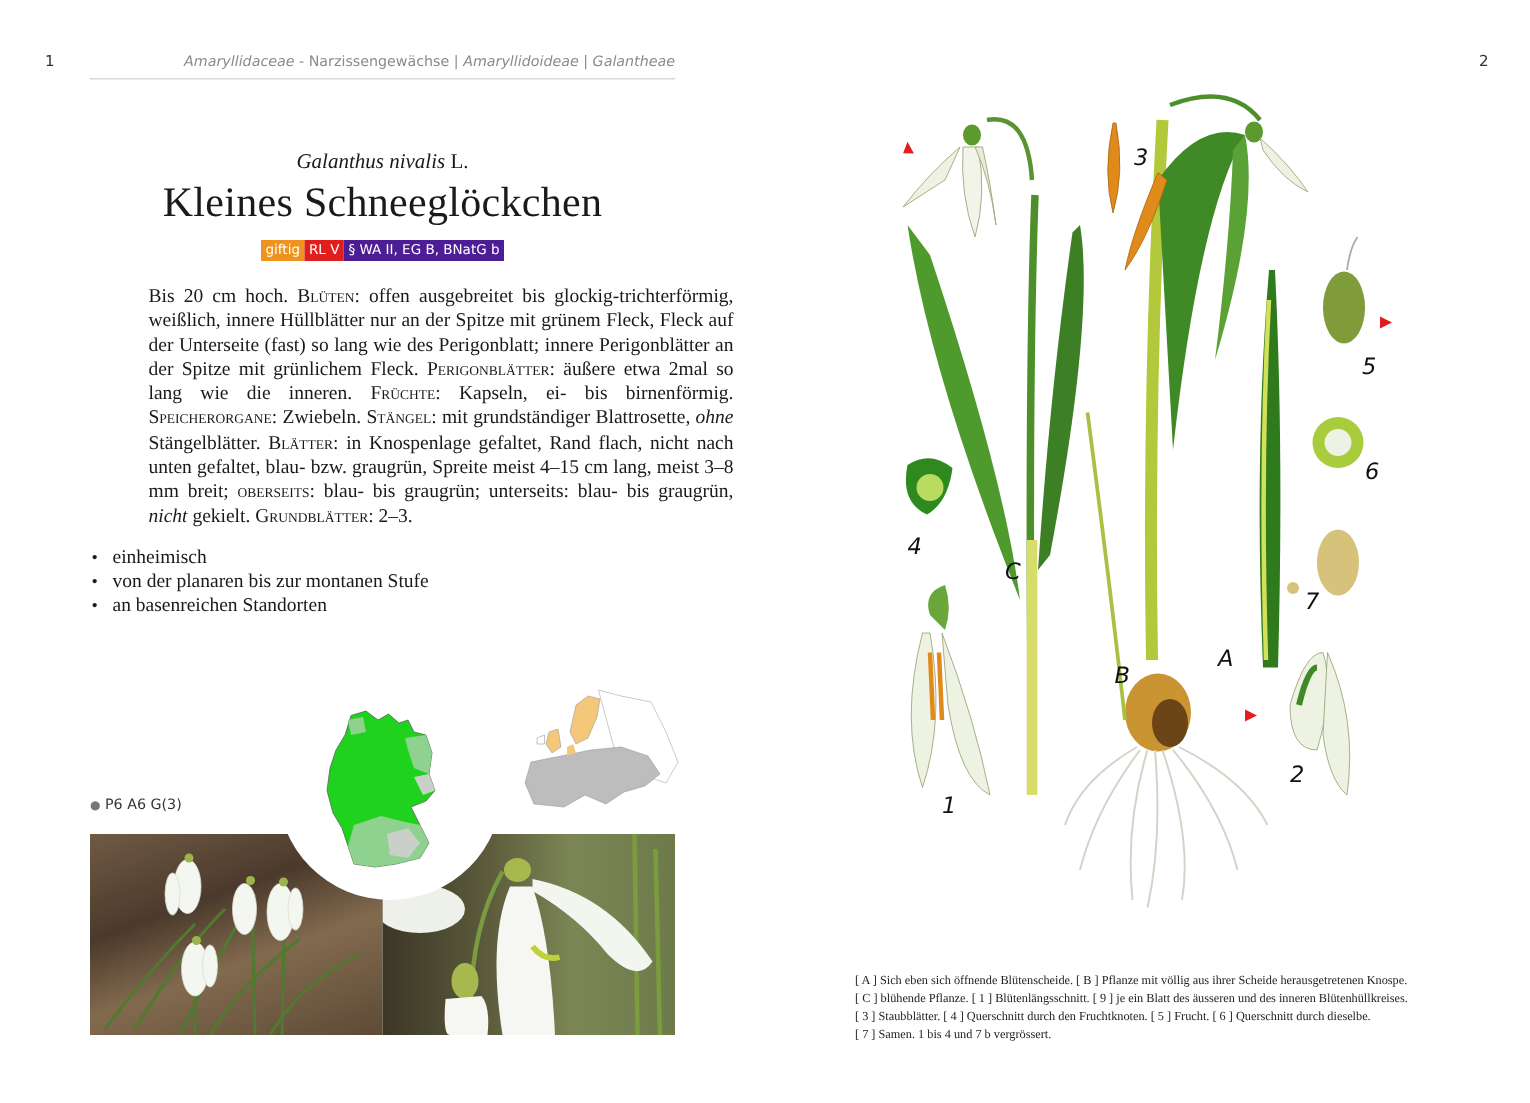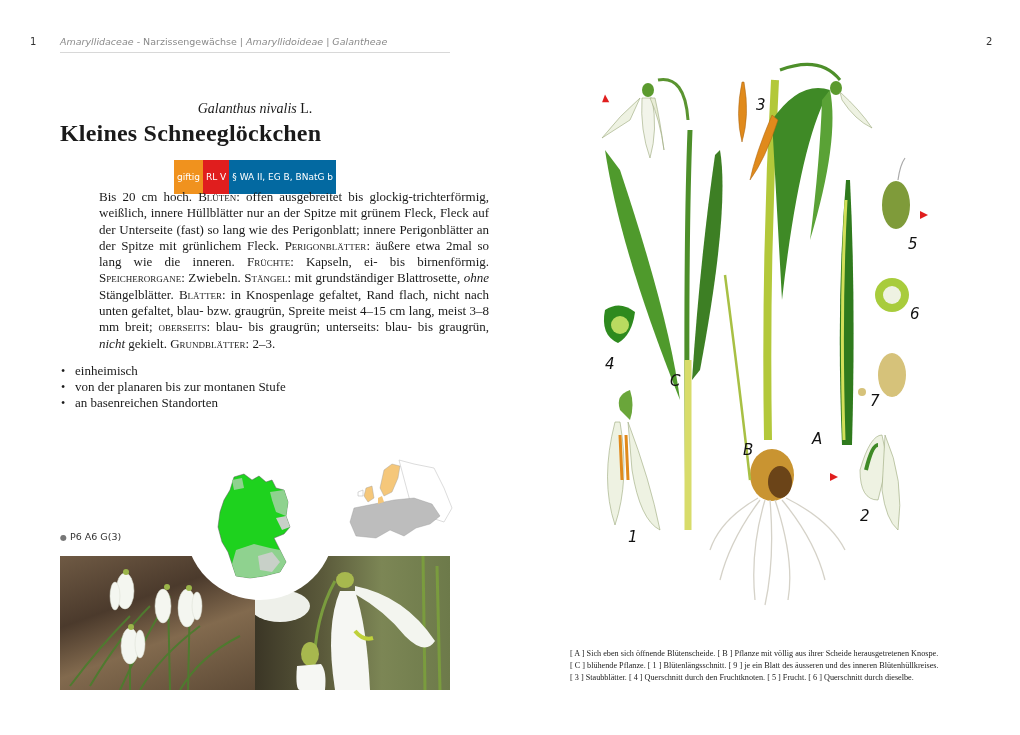--- a/index.html
+++ b/index.html
@@ -3,34 +3,34 @@
 <meta charset="utf-8">
 <style>
   * { box-sizing: border-box; margin: 0; padding: 0; }
   html, body { width: 1020px; height: 735px; background: #ffffff; overflow: hidden; }
   body { position: relative; font-family: "Liberation Serif", serif; color: #1a1a1a; }
 
   .page-num { position: absolute; top: 36px; font-family: "DejaVu Sans", sans-serif; font-size: 10px; color: #333; }
   .page-num.left { left: 30px; }
   .page-num.right { left: 986px; }
 
-  .running-head { position: absolute; top: 36px; left: 60px; width: 390px; text-align: left;
+  .running-head { position: absolute; top: 36px; left: 60px; width: 390px; text-align: right;
     font-family: "DejaVu Sans", sans-serif; font-size: 9.5px; color: #8a8a8a; }
   .running-head i { font-style: italic; }
   .running-rule { position: absolute; top: 52px; left: 60px; width: 390px; height: 1px; background: #d8d8d8; }
 
   .sci-name { position: absolute; top: 101px; left: 60px; width: 390px; text-align: center; font-size: 14px; }
   .sci-name i { font-style: italic; }
-  .common-name { position: absolute; top: 120px; left: 60px; width: 390px; text-align: left; font-size: 24px; font-weight: bold; letter-spacing: 0.2px; }
+  .common-name { position: absolute; top: 120px; left: 60px; width: 390px; text-align: center; font-size: 28px; font-weight: normal; letter-spacing: 0.2px; }
 
   .badges { position: absolute; top: 160px; left: 60px; width: 390px; text-align: center; font-size: 0; }
-  .badge { display: inline-block; font-family: "DejaVu Sans", sans-serif; font-size: 9px; color: #fff; padding: 11px 3px; margin: 0 0; line-height: 12px; }
+  .badge { display: inline-block; font-family: "DejaVu Sans", sans-serif; font-size: 9px; color: #fff; padding: 1px 3px; margin: 0 0; line-height: 12px; }
   .badge.orange { background: #f0921e; }
   .badge.red { background: #e01e1e; }
-  .badge.gray { background: #0369a1; }
+  .badge.gray { background: #4c1d95; }
 
   .description { position: absolute; top: 189px; left: 55px; width: 390px; font-size: 13px; line-height: 16.3px; text-align: justify; margin-left: 44px; }
   .description .sc { font-variant: small-caps; }
   .description i { font-style: italic; }
 
   .bullets { position: absolute; top: 363px; left: 60px; width: 390px; font-size: 13px; line-height: 16px; list-style: none; }
   .bullets li { padding-left: 15px; position: relative; }
   .bullets li::before { content: "•"; position: absolute; left: 1px; top: 0; font-size: 12px; }
 
   .formula { position: absolute; top: 531px; left: 60px; font-family: "DejaVu Sans", sans-serif; font-size: 9.5px; color: #333; }
@@ -222,13 +222,14 @@
   <span class="plate-label" style="left:252px;top:370px;">A</span>
   <span class="plate-label" style="left:183px;top:381px;">B</span>
   <span class="plate-label" style="left:68px;top:468px;">1</span>
   <span class="plate-label" style="left:300px;top:447px;">2</span>
 </div>
 
 <div class="caption">
   <div>[ A ] Sich eben sich öffnende Blütenscheide.  [ B ] Pflanze mit völlig aus ihrer Scheide herausgetretenen Knospe.</div>
   <div>[ C ] blühende Pflanze.  [ 1 ] Blütenlängsschnitt. [ 9 ] je ein Blatt des äusseren und des inneren Blütenhüllkreises.</div>
   <div>[ 3 ] Staubblätter. [ 4 ] Querschnitt durch den Fruchtknoten. [ 5 ] Frucht. [ 6 ] Querschnitt durch dieselbe.</div>
+  <div>[ 7 ] Samen. 1 bis 4 und 7 b vergrössert.</div>
 </div>
 
 </body></html>

